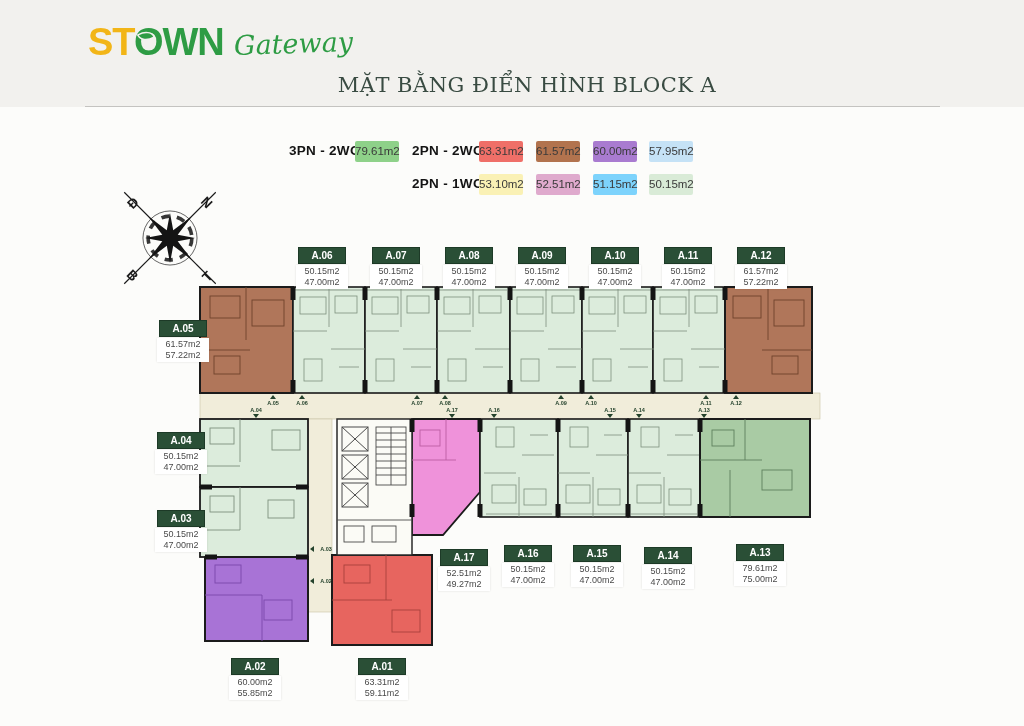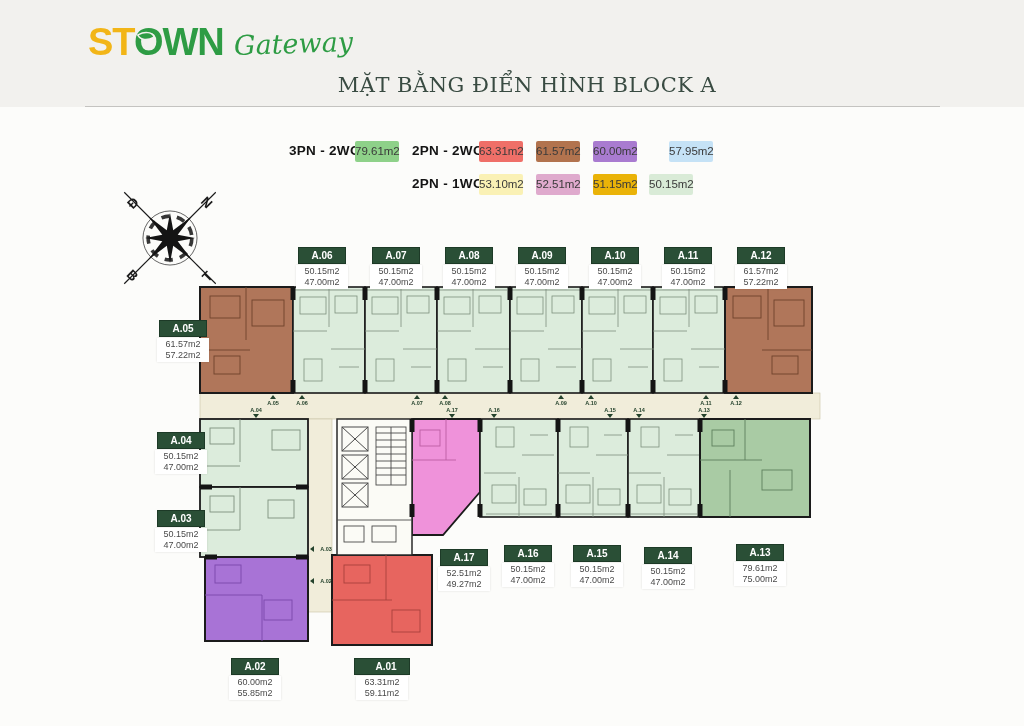--- a/index.html
+++ b/index.html
@@ -53,26 +53,26 @@
 
   <div class="page-title">MẶT BẰNG ĐIỂN HÌNH BLOCK A</div>
 
   <div class="lg-label" style="left:289px;top:143px;">3PN - 2WC</div>
   <div class="lg-chip" style="left: 355px; top: 141px; background: rgb(142, 209, 137);">79.61m2</div>
 
   <div class="lg-label" style="left:412px;top:143px;text-align:center;">2PN - 2WC</div>
   <div class="lg-chip" style="left: 479px; top: 141px; background: rgb(239, 111, 104);">63.31m2</div>
   <div class="lg-chip" style="left: 536px; top: 141px; background: rgb(178, 115, 78);">61.57m2</div>
   <div class="lg-chip" style="left: 593px; top: 141px; background: rgb(169, 123, 208);">60.00m2</div>
-  <div class="lg-chip" style="left: 649px; top: 141px; background: rgb(197, 226, 246); margin-left: 20px;">57.95m2</div>
+  <div class="lg-chip" style="left: 649px; top: 141px; background: rgb(197, 226, 246);">57.95m2</div>
 
   <div class="lg-label" style="left:412px;top:176px;">2PN - 1WC</div>
   <div class="lg-chip" style="left: 479px; top: 174px; background: rgb(250, 241, 181);">53.10m2</div>
   <div class="lg-chip" style="left: 536px; top: 174px; background: rgb(223, 170, 205);">52.51m2</div>
-  <div class="lg-chip" style="left: 593px; top: 174px; background: #eab308;">51.15m2</div>
+  <div class="lg-chip" style="left: 593px; top: 174px; background: #7dd3fc;">51.15m2</div>
   <div class="lg-chip" style="left: 649px; top: 174px; background: rgb(217, 235, 215);">50.15m2</div>
 
   <svg style="position:absolute;left:118px;top:186px;" width="104" height="104" viewBox="0 0 100 100">
     <line x1="6" y1="94" x2="94" y2="6" stroke="#1a1a1a" stroke-width="1.1"></line>
     <line x1="6" y1="6" x2="94" y2="94" stroke="#1a1a1a" stroke-width="1.1"></line>
     <circle cx="50" cy="50" r="26" fill="none" stroke="#2a2a2a" stroke-width="0.7"></circle>
     <circle cx="50" cy="50" r="21" fill="none" stroke="#1a1a1a" stroke-width="3.5" stroke-dasharray="8 7" opacity="0.88"></circle>
     <polygon fill="#141414" points="71.2,28.8 53.1,42.6 50,26 46.9,42.6 28.8,28.8 42.6,46.9 26,50 42.6,53.1 28.8,71.2 46.9,57.4 50,74 53.1,57.4 71.2,71.2 57.4,53.1 74,50 57.4,46.9"></polygon>
     <text class="compass-letter" x="16" y="20" transform="rotate(-45 16 18)">Đ</text>
     <text class="compass-letter" x="85" y="20" transform="rotate(45 85 16)">N</text>
@@ -394,20 +394,20 @@
       </div>
   </div>
   <div class="ucard" style="left:227px;top:658px;">
     <div class="ubadge" style="background: rgb(42, 79, 54);">A.02</div>
     <div class="uareas">
         <div>60.00m2</div>
         <div>55.85m2</div>
       </div>
   </div>
   <div class="ucard" style="left:354px;top:658px;">
-    <div class="ubadge" style="background: rgb(42, 79, 54); padding-left: 8px;">A.01</div>
+    <div class="ubadge" style="background: rgb(42, 79, 54);">A.01</div>
     <div class="uareas">
         <div>63.31m2</div>
         <div>59.11m2</div>
       </div>
   </div>
 
 </div>
 
 </body></html>

